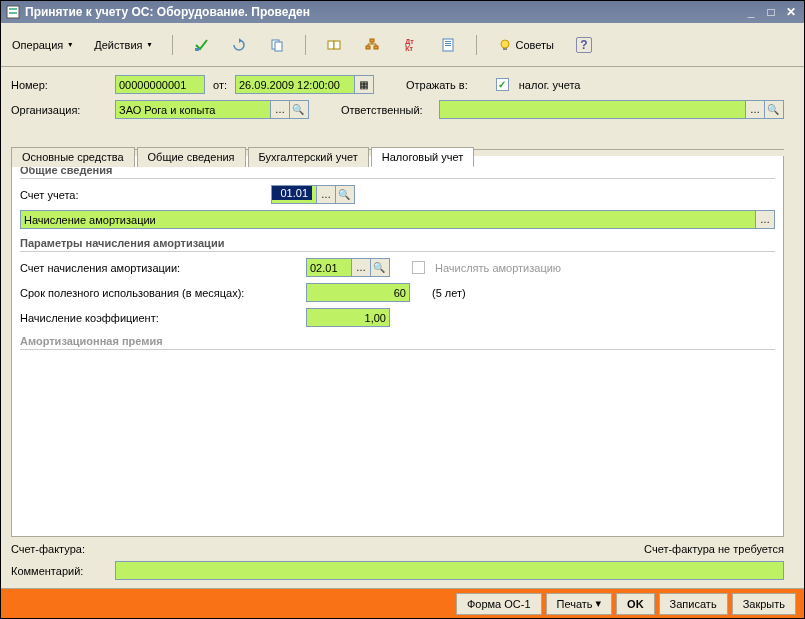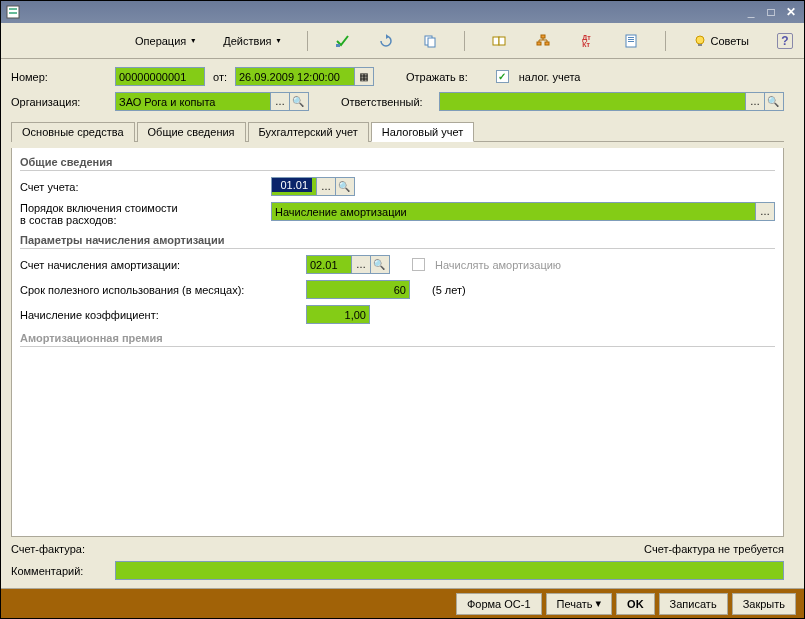--- a/index.html
+++ b/index.html
@@ -2,63 +2,64 @@
 <html><head>
 <meta charset="utf-8">
 <style>
   * { box-sizing: border-box; margin: 0; padding: 0; }
   body { font-family: "MS Sans Serif", Tahoma, Arial, sans-serif; font-size: 11px; background: #fff; }
   .window { width: 805px; height: 619px; border: 1px solid #000; display: flex; flex-direction: column; background: #ece9d8; }
   .titlebar { height: 22px; background: linear-gradient(to bottom, #6a7a99, #7a89a5); color: #fff; display: flex; align-items: center; padding: 0 4px; font-weight: bold; font-size: 12px; }
   .titlebar .icon { width: 16px; height: 16px; margin-right: 4px; display: inline-flex; align-items: center; justify-content: center; }
   .titlebar .spacer { flex: 1; }
   .titlebar .winbtn { width: 18px; height: 16px; margin-left: 2px; display: inline-flex; align-items: center; justify-content: center; cursor: pointer; color: #fff; font-weight: bold; }
-  .toolbar { height: 36px; background: #ece9d8; border-bottom: 1px solid #aca899; display: flex; align-items: center; padding: 2px 6px; gap: 18px; justify-content: flex-end; }
+  .toolbar { height: 44px; background: #ece9d8; border-bottom: 1px solid #aca899; display: flex; align-items: center; padding: 2px 6px; gap: 12px; }
   .tb-btn { display: inline-flex; align-items: center; height: 22px; padding: 0 4px; border: 1px solid transparent; cursor: pointer; gap: 3px; }
   .tb-btn .caret { font-size: 8px; margin-left: 2px; }
   .tb-sep { width: 1px; height: 20px; background: #aca899; margin: 0 3px; }
   .tb-ico { width: 16px; height: 16px; display: inline-flex; align-items: center; justify-content: center; font-size: 12px; }
   .body { flex: 1; padding: 8px 20px 8px 10px; display: flex; flex-direction: column; gap: 6px; }
   .row { display: flex; align-items: center; gap: 6px; }
   .lbl { width: 98px; }
-  .input { background: #84cc16; border: 1px solid #7f9db9; height: 19px; padding: 1px 3px; font: inherit; }
+  .input { background: #bef264; border: 1px solid #7f9db9; height: 19px; padding: 1px 3px; font: inherit; }
   .field-group { display: inline-flex; align-items: center; }
   .icon-btn { width: 19px; height: 19px; border: 1px solid #7f9db9; border-left: none; background: #ece9d8; display: inline-flex; align-items: center; justify-content: center; cursor: pointer; font-size: 10px; }
   .tabs { display: flex; border-bottom: 1px solid #aca899; margin-top: 4px; }
-  .tab { padding: 3px 10px; border: 1px solid #aca899; border-bottom: none; background: #ece9d8; margin-right: 2px; cursor: pointer; position: relative; top: 1px; text-align: center; }
+  .tab { padding: 3px 10px; border: 1px solid #aca899; border-bottom: none; background: #ece9d8; margin-right: 2px; cursor: pointer; position: relative; top: 18px; text-align: center; }
   .tab.active { background: #fff; border-bottom: 1px solid #fff; }
   .tabpane { border: 1px solid #aca899; border-top: none; background: #fff; flex: 1; padding: 6px 8px 8px 8px; display: flex; flex-direction: column; gap: 6px; }
   .section-hdr { color: #555; font-weight: bold; border-bottom: 1px solid #ccc; padding-bottom: 2px; margin-top: 2px; }
   .selected-accent { background: #0a246a; color: #fff; padding: 1px 4px; display: inline-block; min-width: 40px; text-align: right; }
   .chk { width: 13px; height: 13px; border: 1px solid #7f9db9; background: #fff; display: inline-flex; align-items: center; justify-content: center; font-size: 10px; margin-right: 4px; }
   .chk.checked::after { content: "✓"; color: #21a121; font-weight: bold; }
   .disabled { color: #999; }
   .right-align { text-align: right; }
   .premium-wrap { position: relative; padding: 6px 0 30px 0; }
   .red-ellipse { position: absolute; left: -10px; top: -20px; width: 400px; height: 72px; border: 3px solid #d00; border-radius: 50%; pointer-events: none; }
   .footer-row { display: flex; align-items: center; gap: 6px; justify-content: space-between; }
-  .statusbar { height: 30px; border-top: 1px solid #aca899; background: #a16207; display: flex; align-items: center; justify-content: flex-end; padding: 0 8px; gap: 4px; }
+  .statusbar { height: 30px; border-top: 1px solid #aca899; background: #f97316; display: flex; align-items: center; justify-content: flex-end; padding: 0 8px; gap: 4px; }
   .sb-btn { height: 22px; border: 1px solid #aca899; background: #ece9d8; padding: 0 10px; display: inline-flex; align-items: center; cursor: pointer; gap: 3px; }
   .sb-btn.bold { font-weight: bold; }
   .flex-spacer { flex: 1; }
   svg { display: block; }
 </style>
 </head>
 <body>
 
 <div class="window">
 
   <div class="titlebar">
     <span class="icon">
       <svg width="14" height="14">
           <rect x="1" y="1" width="12" height="12" fill="#fff" stroke="#555"></rect>
           <rect x="3" y="3" width="8" height="2" fill="#6b9"></rect>
           <rect x="3" y="7" width="8" height="2" fill="#6b9"></rect>
         </svg>
     </span>
+    <span>Принятие к учету ОС: Оборудование. Проведен</span>
     <span class="spacer"></span>
     <span class="winbtn">_</span>
     <span class="winbtn">□</span>
     <span class="winbtn">✕</span>
   </div>
 
   <div class="toolbar">
     <span class="tb-btn">
         <span>Операция</span>
         <span class="caret">▾</span>
@@ -196,24 +197,20 @@
         <span class="field-group">
           <span class="input" style="width:46px;padding:0;"><span class="selected-accent">01.01</span></span>
           <span class="icon-btn">…</span>
           <span class="icon-btn">
               <span>🔍</span>
             </span>
         </span>
       </div>
 
       <div class="row" style="align-items:flex-start;">
-        <span style="width:245px;">
-          <div>Порядок включения стоимости</div>
-          <div>в состав расходов:</div>
-        </span>
         <span class="field-group" style="flex:1;">
           <input class="input" style="flex: 1 1 0%;" value="Начисление амортизации">
           <span class="icon-btn">…</span>
         </span>
       </div>
 
       <div class="section-hdr">Параметры начисления амортизации</div>
 
       <div class="row">
         <span style="width:280px;">Счет начисления амортизации:</span>
@@ -231,21 +228,21 @@
 
       <div class="row">
         <span style="width:280px;">Срок полезного использования (в месяцах):</span>
         <input class="input right-align" style="width: 104px;" value="60">
         <span style="width:10px;"></span>
         <span>(5 лет)</span>
       </div>
 
       <div class="row">
         <span style="width:280px;">Начисление коэффициент:</span>
-        <input class="input right-align" style="width: 64px;" value="1,00">
+        <input class="input right-align" style="width: 84px;" value="1,00">
       </div>
 
       <div class="section-hdr disabled">Амортизационная премия</div>
 
 
       <div class="flex-spacer"></div>
     </div>
 
     <div class="footer-row">
       <span class="lbl">Счет-фактура:</span>

